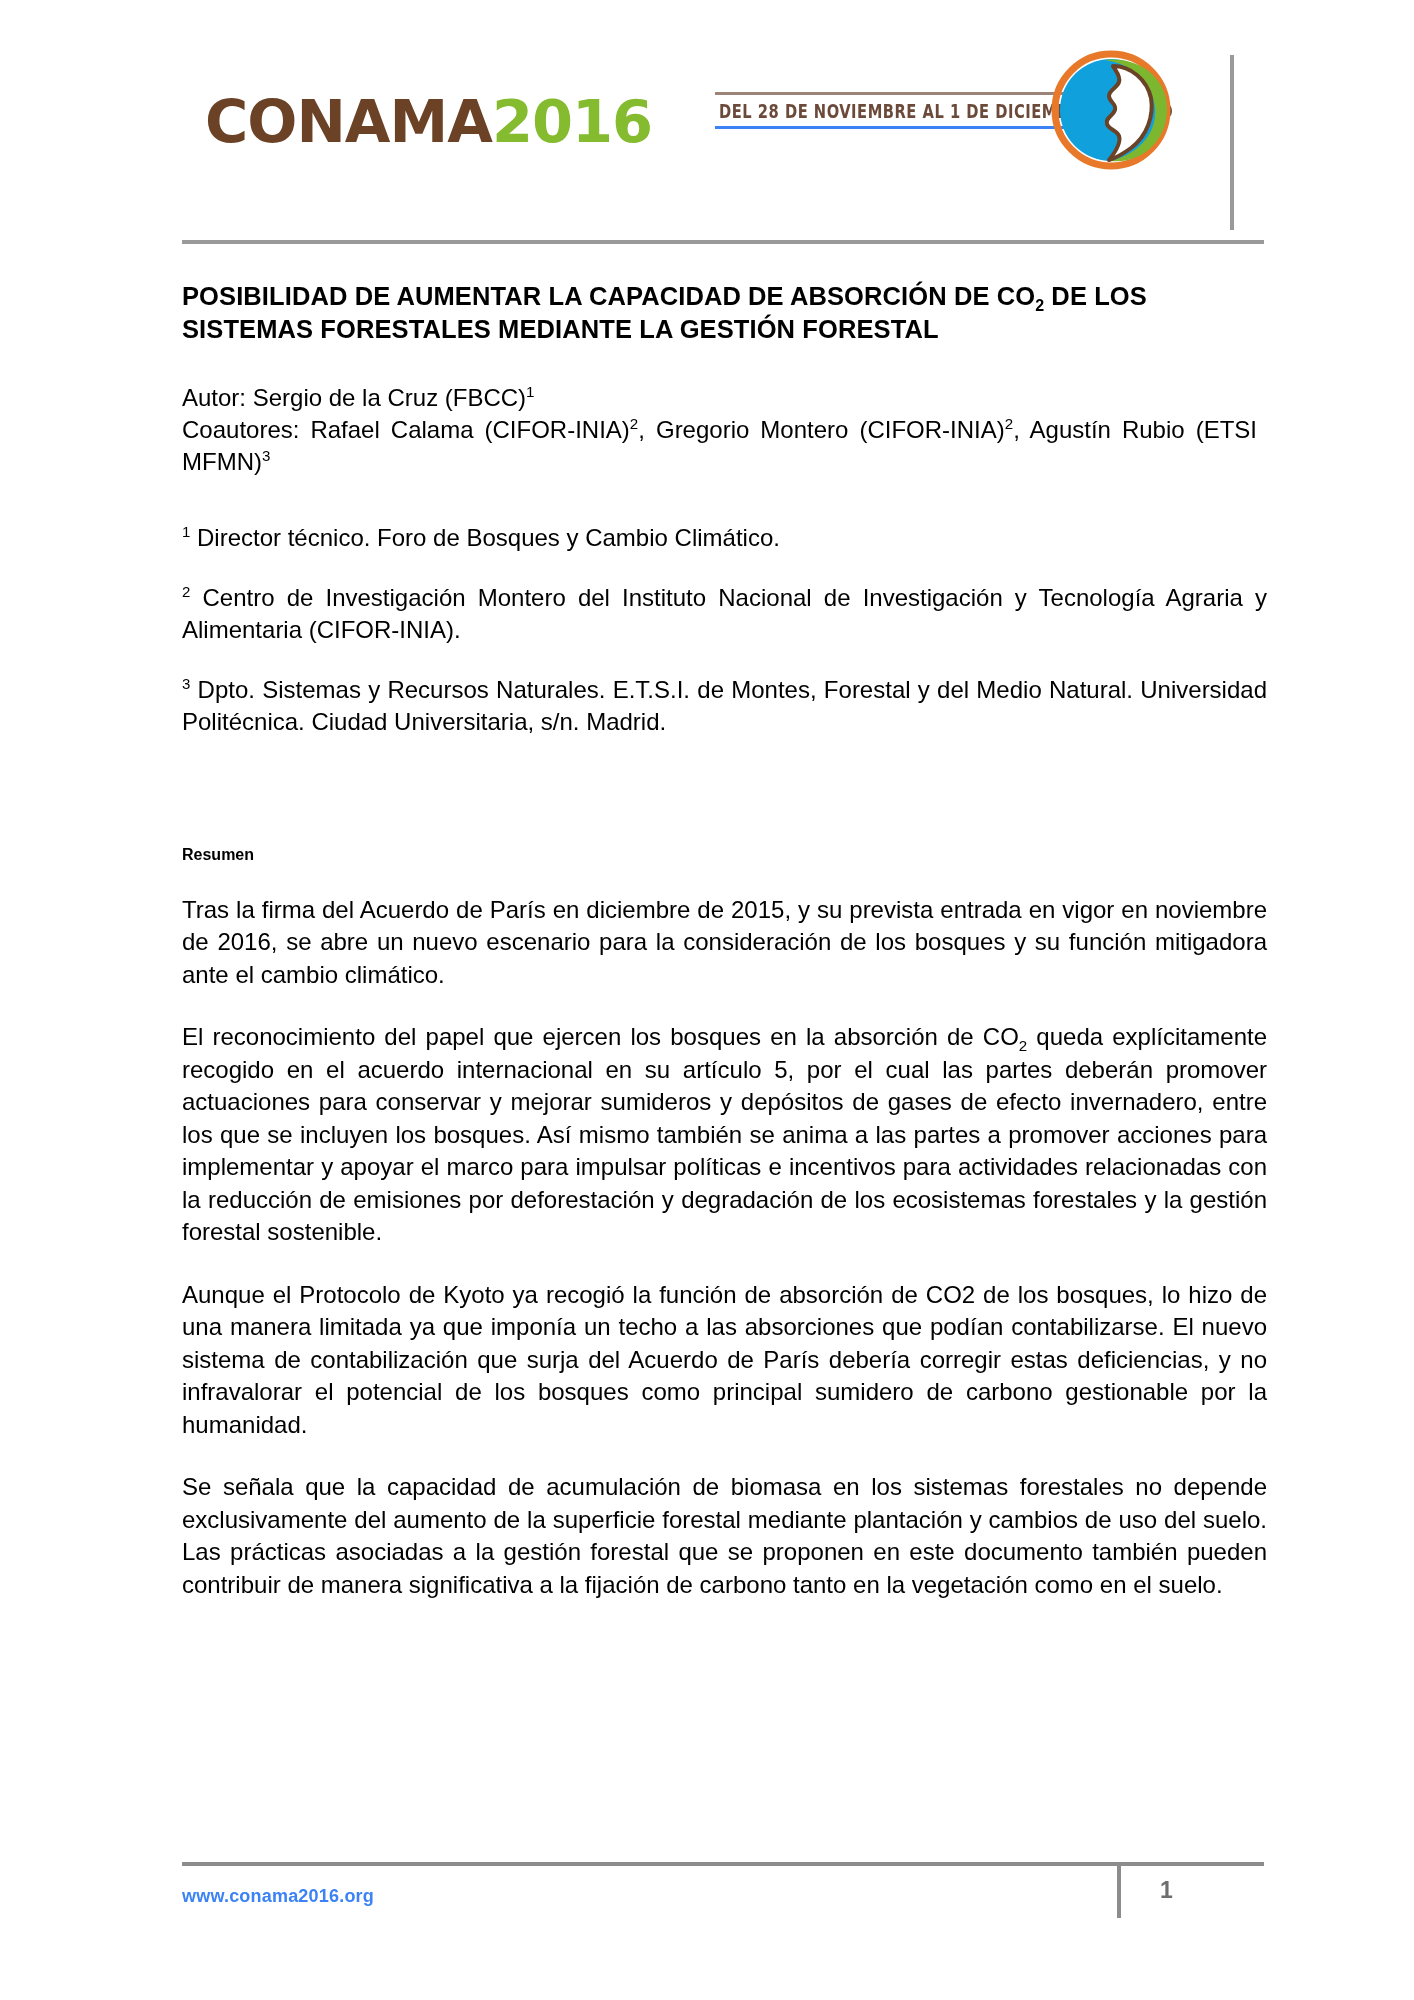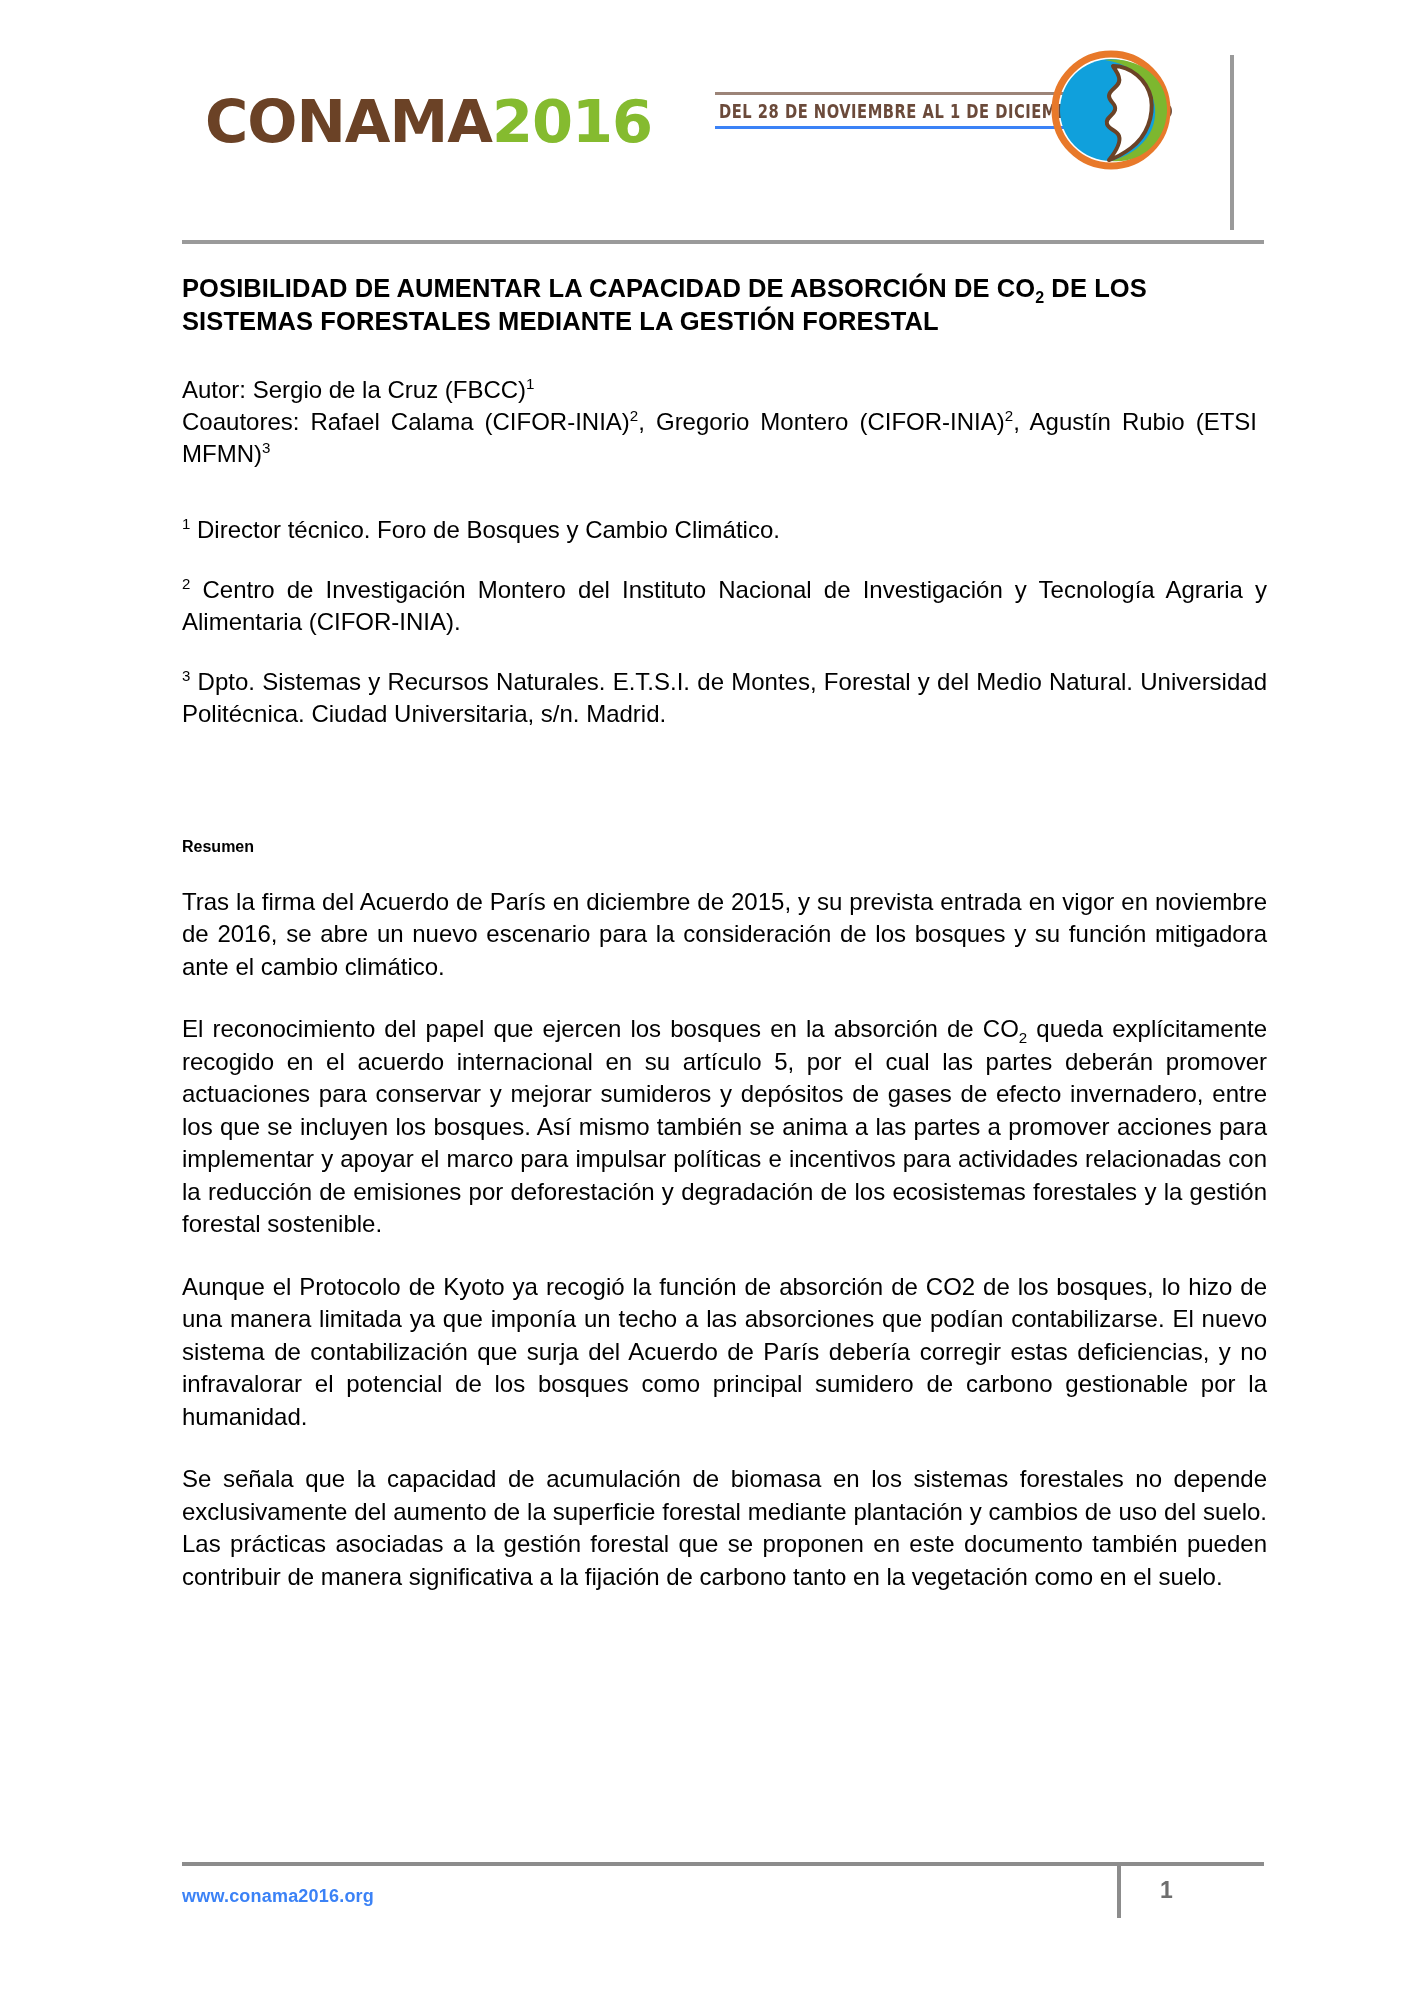--- a/index.html
+++ b/index.html
@@ -103,21 +103,21 @@
     position: absolute;
     left: 182px;
     top: 272px;
     width: 1085px;
   }
 
   h1.doc-title {
     font-size: 25.5px;
     font-weight: bold;
     line-height: 1.30;
-    margin: 0 0 36px 0;
+    margin: 8px 0 36px 0;
     text-align: justify;
     text-justify: inter-word;
     letter-spacing: 0.1px;
   }
   h1.doc-title .lastline {
     display: block;
     text-align: left;
   }
 
   .authors {

